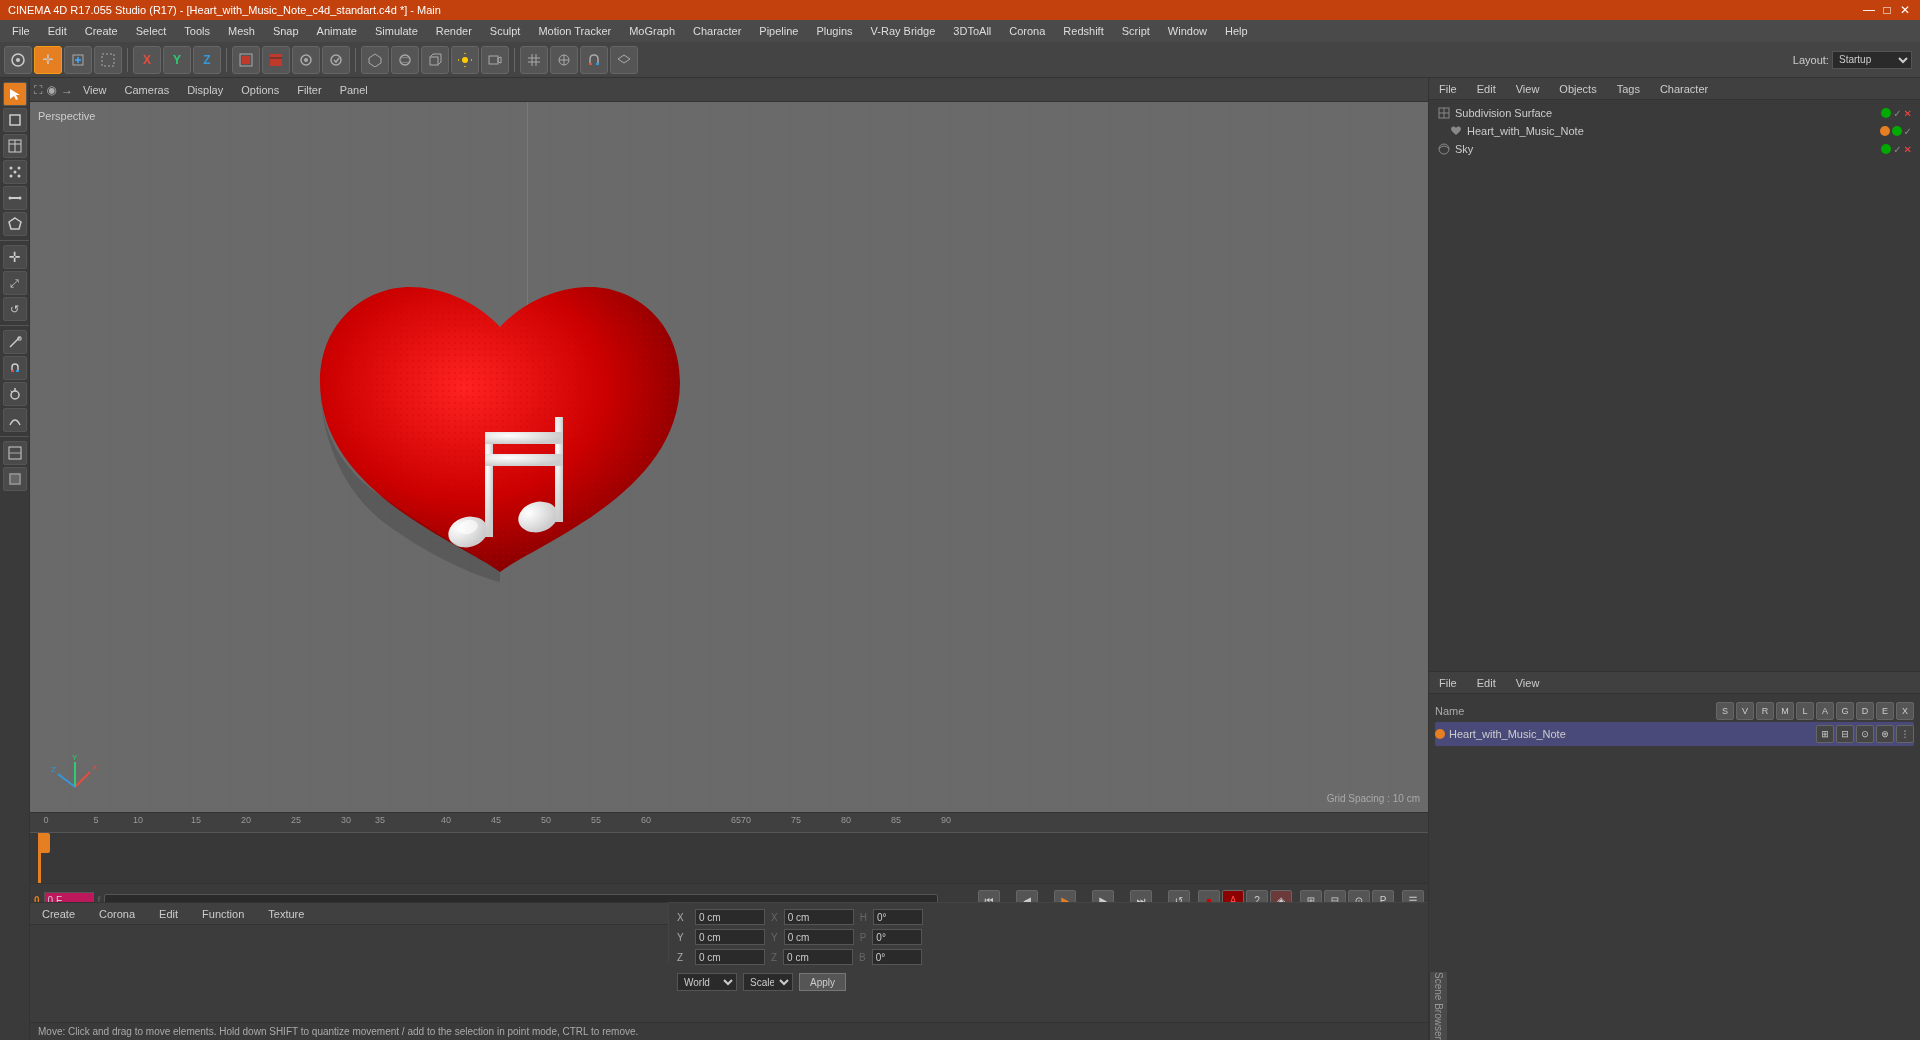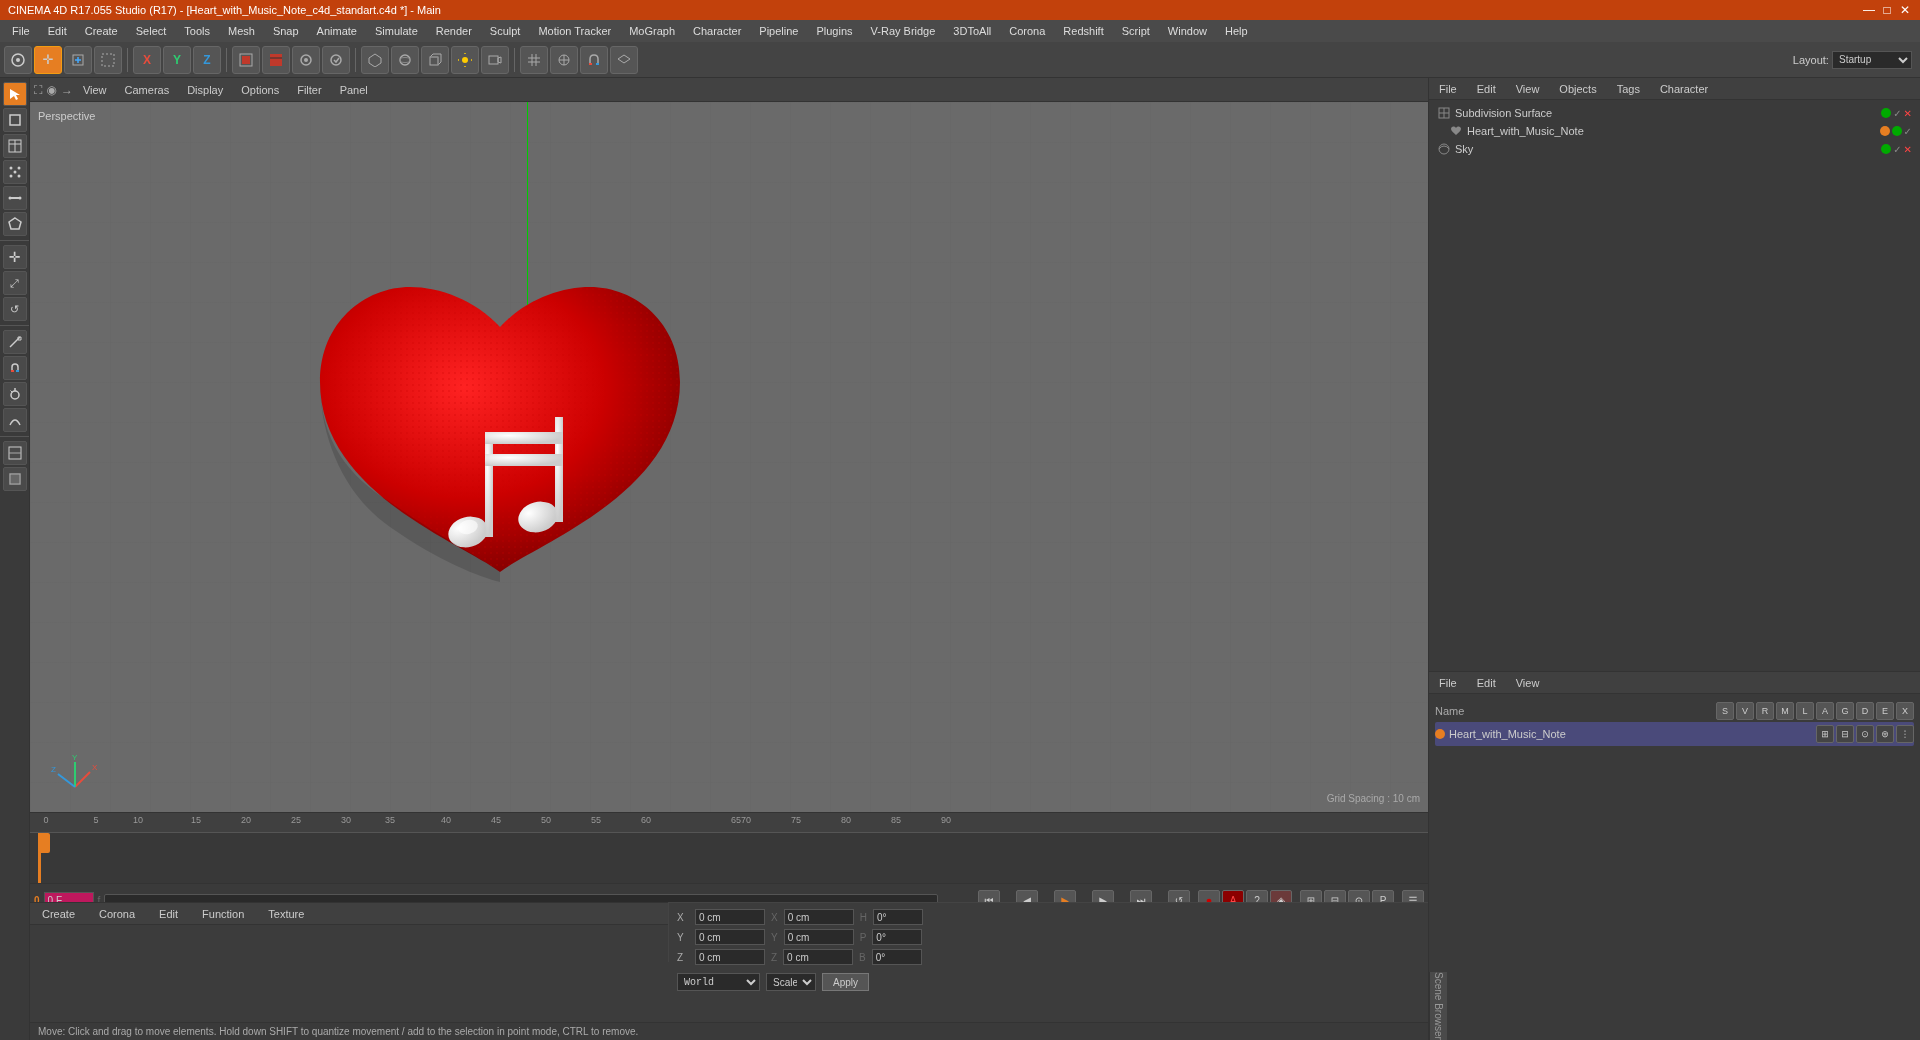--- a/index.html
+++ b/index.html
@@ -543,21 +543,21 @@
 
       <div id="timeline-ruler">
         <div style="position:relative; flex:1; height:100%; margin-left:8px;">
           <div class="ruler-label" style="left:8px;">0</div>
           <div class="ruler-label" style="left:58px;">5</div>
           <div class="ruler-label" style="left:100px;">10</div>
           <div class="ruler-label" style="left:158px;">15</div>
           <div class="ruler-label" style="left:208px;">20</div>
           <div class="ruler-label" style="left:258px;">25</div>
           <div class="ruler-label" style="left:308px;">30</div>
-          <div class="ruler-label" style="left:352px;">35</div>
+          <div class="ruler-label" style="left:342px;">35</div>
           <div class="ruler-label" style="left:408px;">40</div>
           <div class="ruler-label" style="left:458px;">45</div>
           <div class="ruler-label" style="left:508px;">50</div>
           <div class="ruler-label" style="left:558px;">55</div>
           <div class="ruler-label" style="left:608px;">60</div>
           <div class="ruler-label" style="left:658px;margin-left:40px;">65</div>
           <div class="ruler-label" style="left:708px;">70</div>
           <div class="ruler-label" style="left:758px;">75</div>
           <div class="ruler-label" style="left:808px;">80</div>
           <div class="ruler-label" style="left:858px;">85</div>
@@ -632,21 +632,21 @@
         </div>
         <div style="display:flex; align-items:center; gap:6px; padding:2px 0;">
           <span class="coord-label">Z</span>
           <input type="text" class="coord-input" value="0 cm" style="">
           <span class="coord-sep">Z</span>
           <input type="text" class="coord-input" value="0 cm" style="">
           <span class="coord-sep">B</span>
           <input type="text" class="coord-input" value="0°" style="width: 50px;">
         </div>
         <div style="display:flex; align-items:center; gap:6px; padding:2px 0; margin-top:4px;">
-          <select class="mode-select" style="width:83px;font-family:Liberation Mono, monospace;">
+          <select class="mode-select" style="width:60px;">
             <option>World</option>
           </select>
           <select class="mode-select" style="width:50px;">
             <option>Scale</option>
           </select>
           <button class="apply-btn">Apply</button>
         </div>
       </div>
     </div>
 

